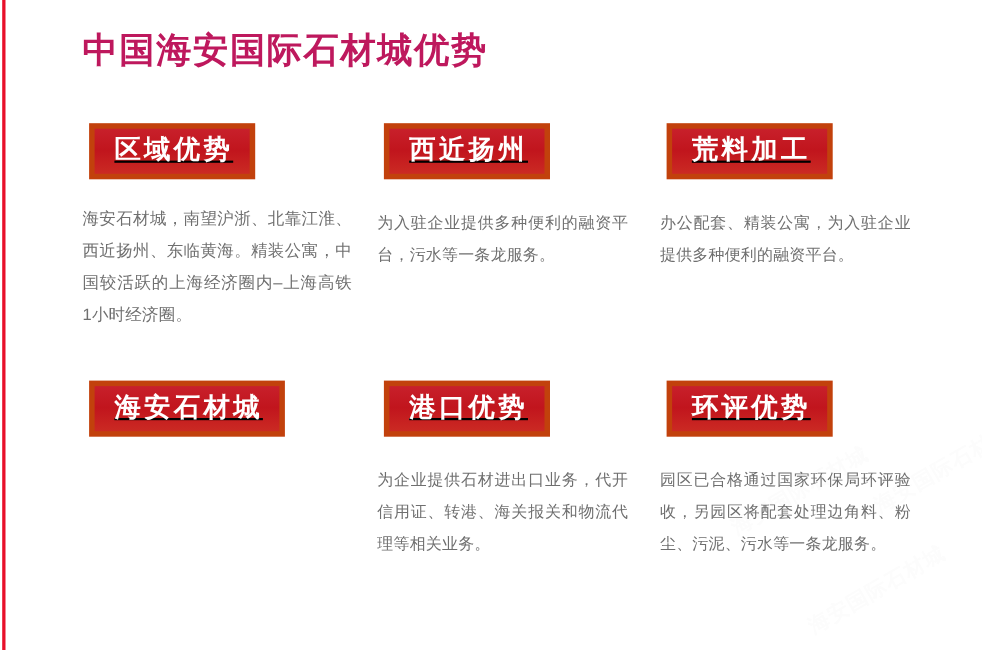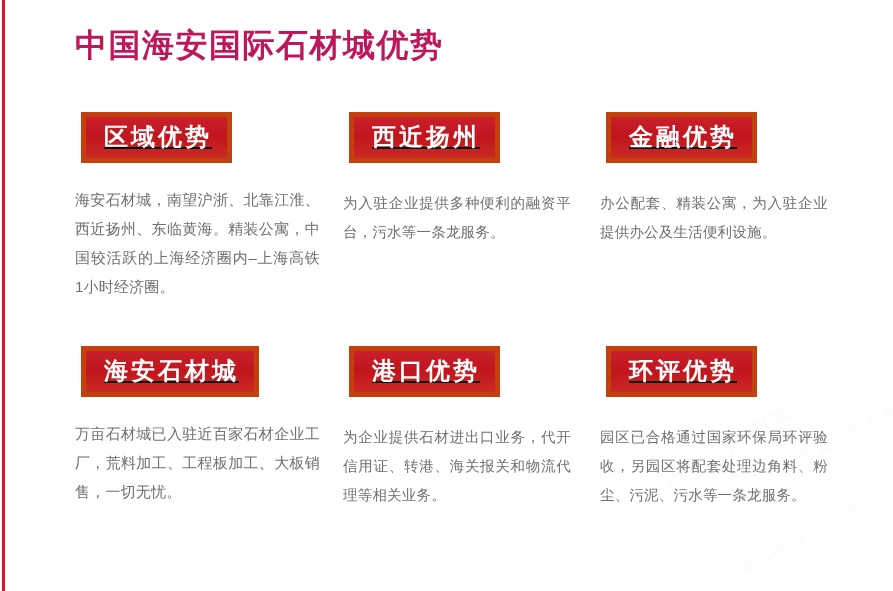--- a/index.html
+++ b/index.html
@@ -145,33 +145,32 @@
       <span class="badge-inner">
         <span class="badge-label">西近扬州</span>
       </span>
     </div>
     <p class="cell-body">为入驻企业提供多种便利的融资平台，污水等一条龙服务。</p>
   </div>
 
   <div class="cell col-3 row-1">
     <div class="badge">
       <span class="badge-inner">
-        <span class="badge-label">金融优势</span>
+        <span class="badge-label">荒料加工</span>
       </span>
     </div>
-    <p class="cell-body">办公配套、精装公寓，为入驻企业提供办公及生活便利设施。</p>
+    <p class="cell-body">办公配套、精装公寓，为入驻企业提供多种便利的融资平台。</p>
   </div>
 
   <div class="cell col-1 row-2">
     <div class="badge">
       <span class="badge-inner">
         <span class="badge-label">海安石材城</span>
       </span>
     </div>
-    <p class="cell-body">万亩石材城已入驻近百家石材企业工厂，荒料加工、工程板加工、大板销售，一切无忧。</p>
   </div>
 
   <div class="cell col-3 row-2">
     <div class="badge">
       <span class="badge-inner">
         <span class="badge-label">环评优势</span>
       </span>
     </div>
     <p class="cell-body">园区已合格通过国家环保局环评验收，另园区将配套处理边角料、粉尘、污泥、污水等一条龙服务。</p>
   </div>

